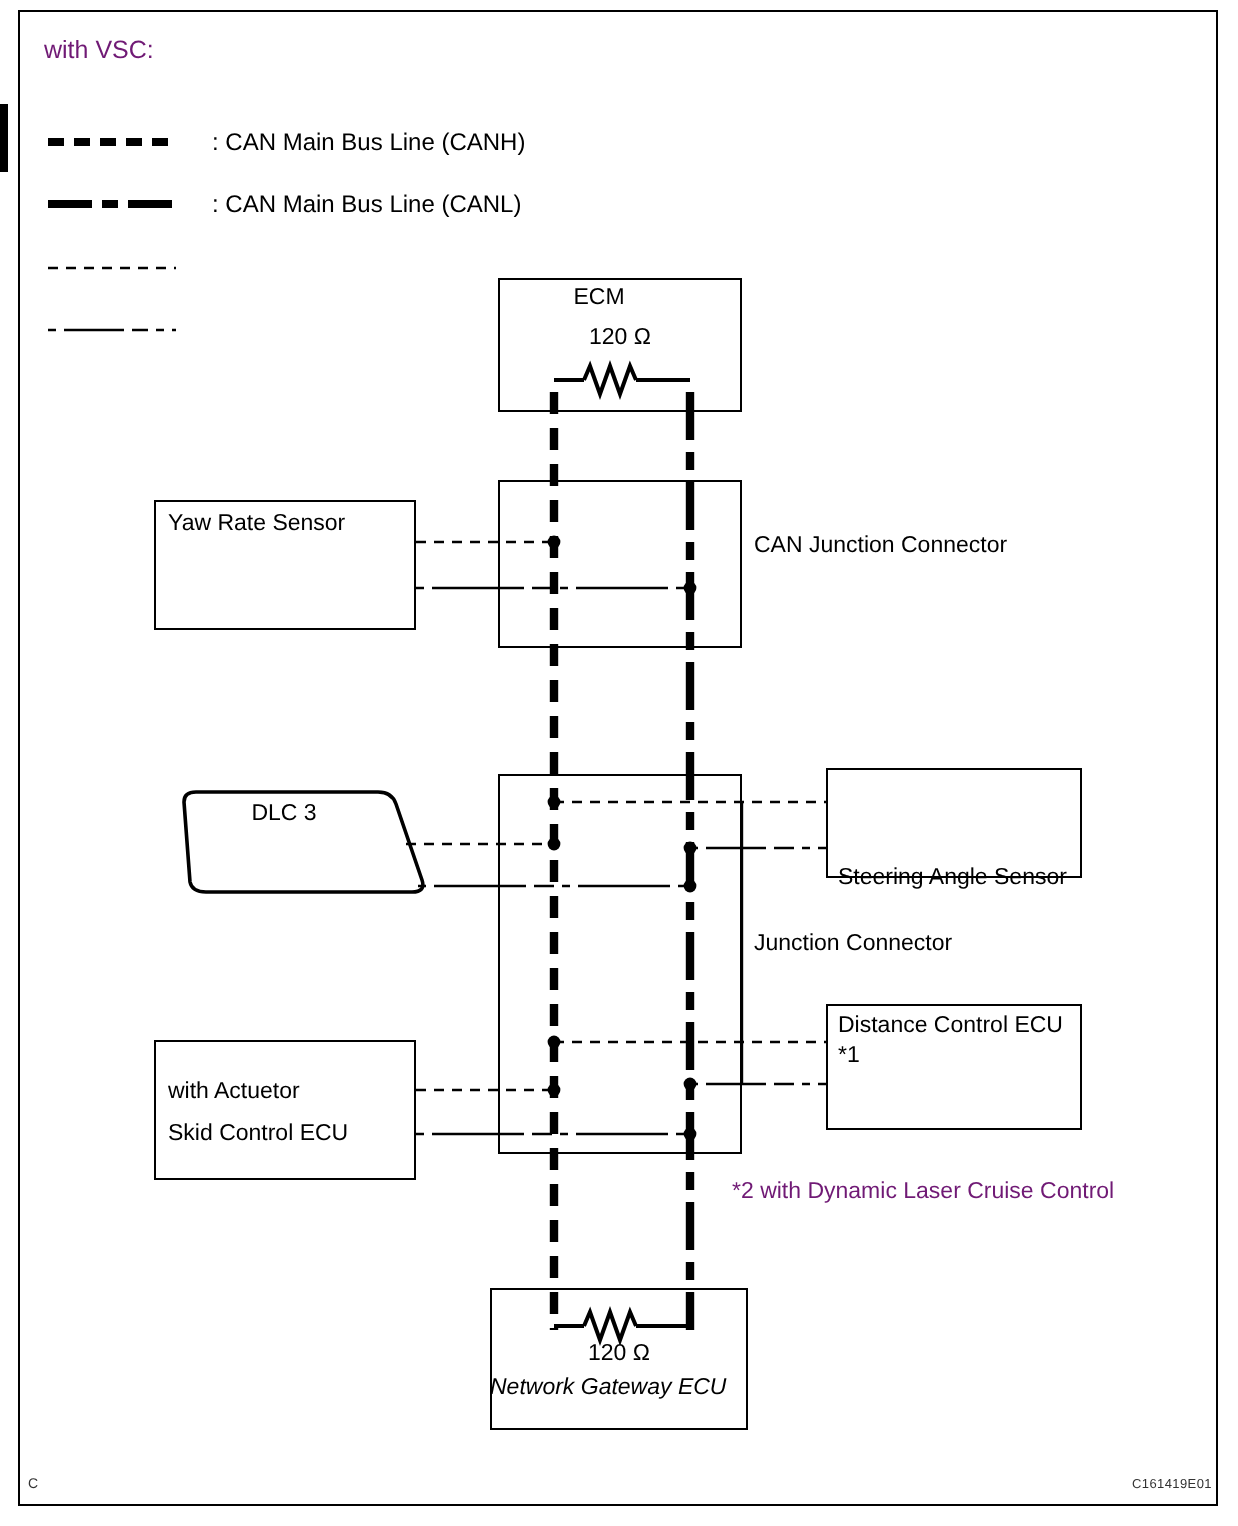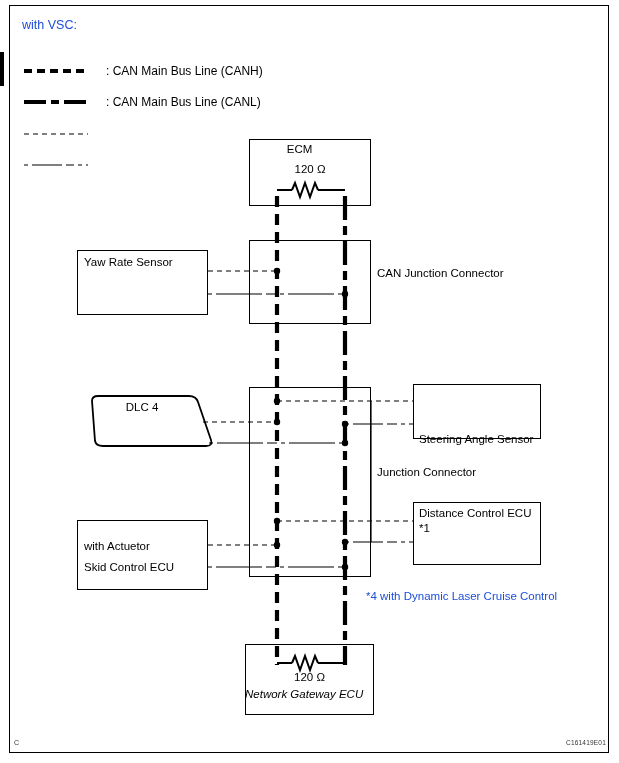--- a/index.html
+++ b/index.html
@@ -34,21 +34,21 @@
     top: 52px;
     width: 4px;
     height: 34px;
     background: #000;
   }
   .txt {
     position: absolute;
     white-space: pre;
     font-size: 11.5px;
     line-height: 14px;
-    color: #1d4ed8;
+    color: #701a75;
   }
   .txt-title {
     font-size: 12.5px;
   }
   .box {
     position: absolute;
     border: 1.3px solid #000;
     box-sizing: border-box;
     background: transparent;
   }
@@ -151,23 +151,23 @@
   <div class="box-label" style="left:419px; top:521px;">*1</div>
 
   <div class="box" style="left:77px; top:520px; width:131px; height:70px;"></div>
   <div class="box-label" style="left:84px; top:524px;margin-top:36px;">Skid Control ECU</div>
   <div class="box-label" style="left:84px; top:539px;">with Actuetor</div>
 
   <div class="box" style="left:245px; top:644px; width:129px; height:71px;"></div>
   <div class="box-label" style="left:245px; top:670px; width:129px; text-align:center;">120 Ω</div>
   <div class="box-label" style="left:245px; top:687px; width:133px; text-align:left;font-style:italic;">Network Gateway ECU</div>
 
-  <div class="txt" style="left:366px; top:589px;">*4 with Dynamic Laser Cruise Control</div>
-
-  <div class="box-label" style="left:87px; top:400px; width:110px; text-align:center;">DLC 4</div>
+  <div class="txt" style="left:366px; top:589px;">*2 with Dynamic Laser Cruise Control</div>
+
+  <div class="box-label" style="left:87px; top:400px; width:110px; text-align:center;">DLC 3</div>
 
   <div class="code-bl">C</div>
   <div class="code-br">C161419E01</div>
 
   <svg class="overlay">
 
     <line x1="277" y1="196" x2="277" y2="665" stroke="#000" stroke-width="4.2" stroke-dasharray="11,7"></line>
 
     <line x1="345" y1="196" x2="345" y2="665" stroke="#000" stroke-width="4.2" stroke-dasharray="24,6,9,6"></line>
 

